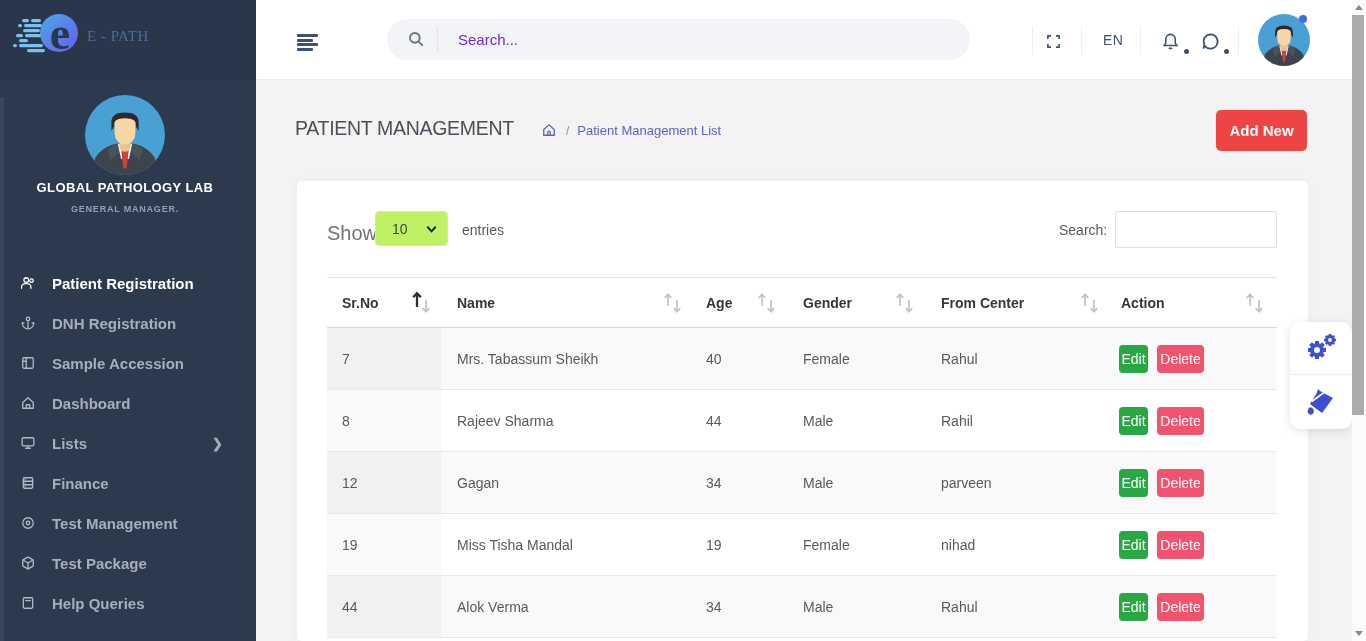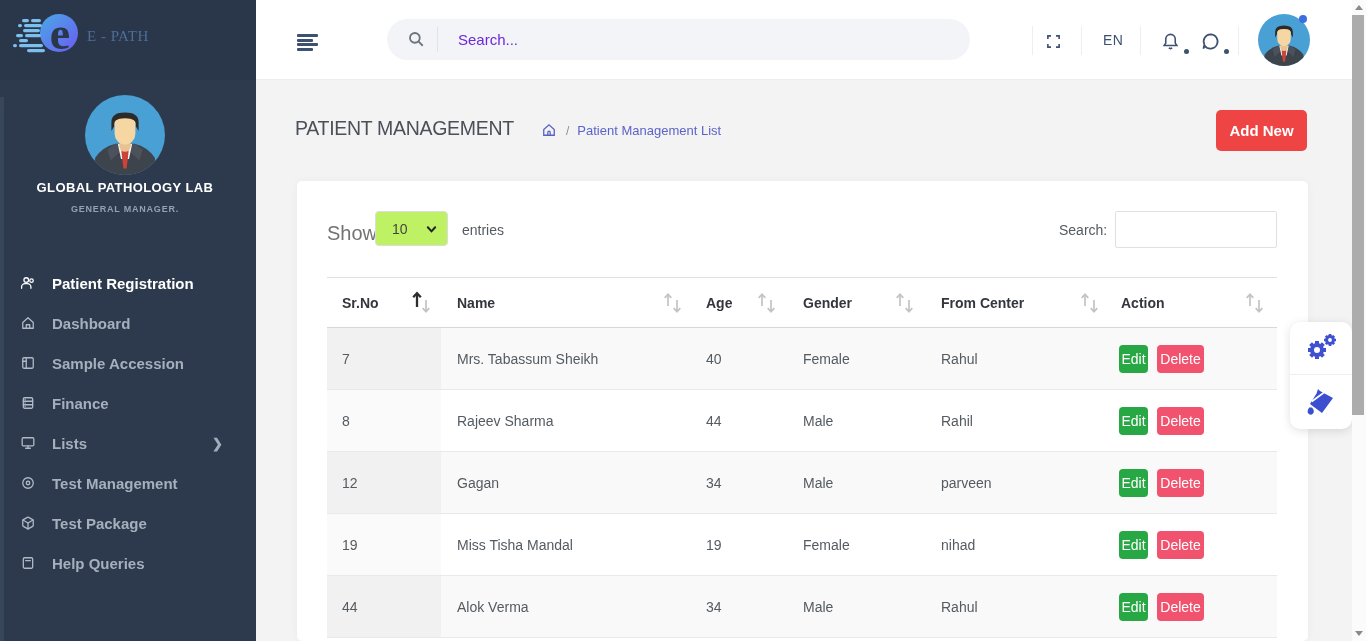--- a/index.html
+++ b/index.html
@@ -149,52 +149,60 @@
     <div id="menu">
       <div class="mitem on">
           <svg class="mi" viewBox="0 0 24 24" fill="none" stroke-width="2.2" stroke-linecap="round" stroke-linejoin="round">
             <path d="M9 11a4 4 0 1 0 0-8 a4 4 0 0 0 0 8z M1 21v-2a6 6 0 0 1 6-6h4a6 6 0 0 1 6 6v2" fill="none"></path>
             <circle cx="18" cy="8" r="3" fill="none"></circle>
           </svg>
           <span class="ml">Patient Registration</span>
         </div>
       <div class="mitem">
           <svg class="mi" viewBox="0 0 24 24" fill="none" stroke-width="2.2" stroke-linecap="round" stroke-linejoin="round">
-            <path d="M3 11 L12 3 L21 11 V21 H3 Z" fill="none"></path>
-            <path d="M9 21 v-6 h6 v6" fill="none"></path>
-          </svg>
-          <span class="ml">Dashboard</span>
+            <circle cx="12" cy="5" r="3" fill="none"></circle>
+            <line x1="12" y1="8" x2="12" y2="21"></line>
+            <path d="M5 12H2a10 10 0 0 0 20 0h-3" fill="none"></path>
+          </svg>
+          <span class="ml">DNH Registration</span>
         </div>
       <div class="mitem">
           <svg class="mi" viewBox="0 0 24 24" fill="none" stroke-width="2.2" stroke-linecap="round" stroke-linejoin="round">
             <rect x="3" y="3" width="18" height="18" rx="2" fill="none"></rect>
             <line x1="9" y1="3" x2="9" y2="21"></line>
             <line x1="3" y1="9" x2="9" y2="9"></line>
           </svg>
           <span class="ml">Sample Accession</span>
+        </div>
+      <div class="mitem">
+          <svg class="mi" viewBox="0 0 24 24" fill="none" stroke-width="2.2" stroke-linecap="round" stroke-linejoin="round">
+            <path d="M3 11 L12 3 L21 11 V21 H3 Z" fill="none"></path>
+            <path d="M9 21 v-6 h6 v6" fill="none"></path>
+          </svg>
+          <span class="ml">Dashboard</span>
+        </div>
+      <div class="mitem">
+          <svg class="mi" viewBox="0 0 24 24" fill="none" stroke-width="2.2" stroke-linecap="round" stroke-linejoin="round">
+            <rect x="2" y="3" width="20" height="14" rx="2" fill="none"></rect>
+            <line x1="8" y1="21" x2="16" y2="21"></line>
+            <line x1="12" y1="17" x2="12" y2="21"></line>
+          </svg>
+          <span class="ml">Lists</span>
+          <span class="chev">❯</span>
         </div>
       <div class="mitem">
           <svg class="mi" viewBox="0 0 24 24" fill="none" stroke-width="2.2" stroke-linecap="round" stroke-linejoin="round">
             <rect x="4" y="3" width="16" height="18" rx="2" fill="none"></rect>
             <line x1="4" y1="9" x2="20" y2="9"></line>
             <line x1="4" y1="15" x2="20" y2="15"></line>
             <line x1="7" y1="6" x2="7.01" y2="6"></line>
             <line x1="7" y1="12" x2="7.01" y2="12"></line>
             <line x1="7" y1="18" x2="7.01" y2="18"></line>
           </svg>
           <span class="ml">Finance</span>
-        </div>
-      <div class="mitem">
-          <svg class="mi" viewBox="0 0 24 24" fill="none" stroke-width="2.2" stroke-linecap="round" stroke-linejoin="round">
-            <rect x="2" y="3" width="20" height="14" rx="2" fill="none"></rect>
-            <line x1="8" y1="21" x2="16" y2="21"></line>
-            <line x1="12" y1="17" x2="12" y2="21"></line>
-          </svg>
-          <span class="ml">Lists</span>
-          <span class="chev">❯</span>
         </div>
       <div class="mitem">
           <svg class="mi" viewBox="0 0 24 24" fill="none" stroke-width="2.2" stroke-linecap="round" stroke-linejoin="round">
             <circle cx="12" cy="12" r="9" fill="none"></circle>
             <circle cx="12" cy="12" r="3" fill="none"></circle>
           </svg>
           <span class="ml">Test Management</span>
         </div>
       <div class="mitem">
           <svg class="mi" viewBox="0 0 24 24" fill="none" stroke-width="2.2" stroke-linecap="round" stroke-linejoin="round">

